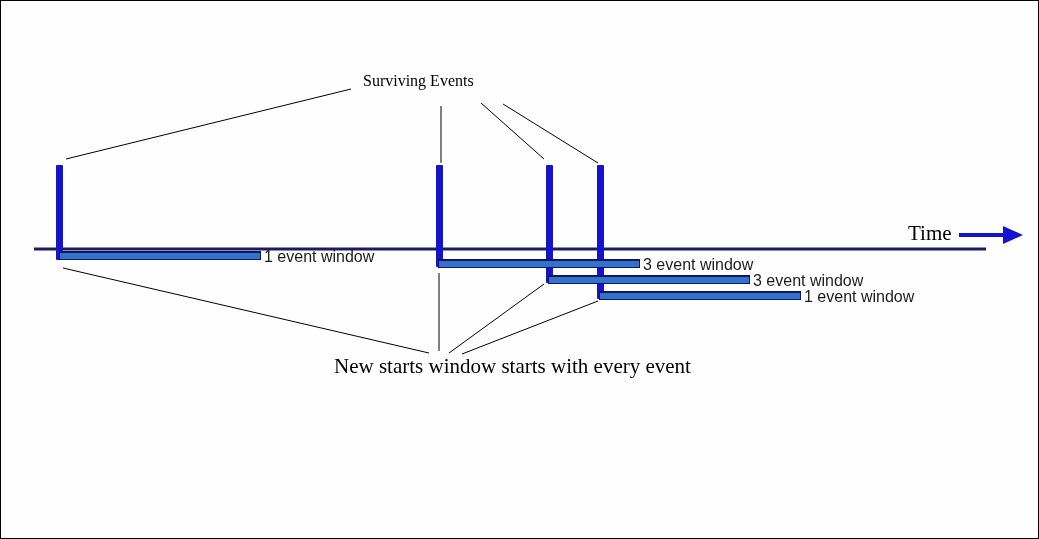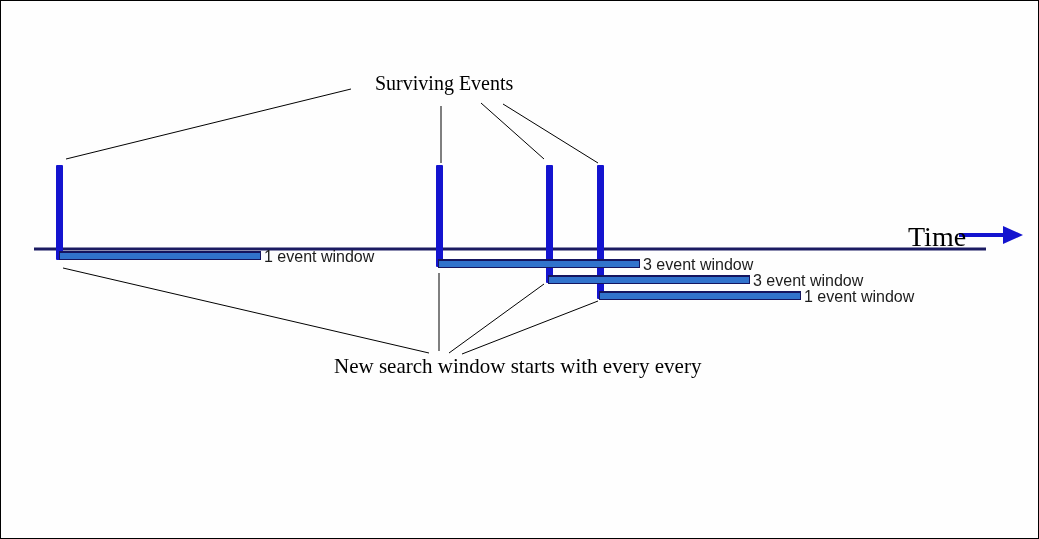--- a/index.html
+++ b/index.html
@@ -18,22 +18,22 @@
     left: 0; top: 0;
     width: 1039px; height: 539px;
     pointer-events: none;
   }
   .serif-text {
     position: absolute;
     font-family: "Liberation Serif", serif;
     color: #000000;
     white-space: nowrap;
   }
-  .diagram-title   { left: 374px; top: 71px;  font-size: 20px; text-align: right; }
-  .time-label      { left: 907px; top: 220px; font-size: 28px; }
+  .diagram-title   { left: 362px; top: 71px;  font-size: 16px; text-align: right; }
+  .time-label      { left: 907px; top: 220px; font-size: 21px; }
   .bottom-caption  { left: 333px; top: 353px; font-size: 21px; }
   .event-mark {
     position: absolute;
     width: 7px;
     border-radius: 1px;
   }
   .window-bar {
     position: absolute;
     height: 6px;
     box-sizing: content-box;
@@ -61,21 +61,21 @@
       <line x1="62" y1="267" x2="428" y2="352" stroke="#000000" stroke-width="1"></line>
       <line x1="438" y1="272" x2="438" y2="350" stroke="#000000" stroke-width="1"></line>
       <line x1="448" y1="352" x2="543" y2="283" stroke="#000000" stroke-width="1"></line>
       <line x1="461" y1="353" x2="597" y2="300" stroke="#000000" stroke-width="1"></line>
     </svg>
 
   <div class="serif-text diagram-title">Surviving Events</div>
 
   <div class="serif-text time-label">Time</div>
 
-  <div class="serif-text bottom-caption">New search window starts with every every</div>
+  <div class="serif-text bottom-caption">New starts window starts with every event</div>
 
   <div id="marks-layer">
       <div class="event-mark" style="left: 55px; top: 164px; height: 95px; background: rgb(20, 20, 207);"></div>
       <div class="event-mark" style="left: 435px; top: 164px; height: 102px; background: rgb(20, 20, 207);"></div>
       <div class="event-mark" style="left: 545px; top: 164px; height: 118px; background: rgb(20, 20, 207);"></div>
       <div class="event-mark" style="left: 596px; top: 164px; height: 134px; background: rgb(20, 20, 207);"></div>
       <div class="window-bar" style="left: 58px; top: 250px; width: 200px; background: rgb(49, 115, 204); border-width: 2px 1px 1px; border-style: solid; border-color: rgb(21, 21, 95); border-image: initial;"></div>
       <div class="window-label" style="left: 263px; top: 248px;">1 event window</div>
       <div class="window-bar" style="left: 437px; top: 258px; width: 200px; background: rgb(49, 115, 204); border-width: 2px 1px 1px; border-style: solid; border-color: rgb(21, 21, 95); border-image: initial;"></div>
       <div class="window-label" style="left: 642px; top: 256px;">3 event window</div>

